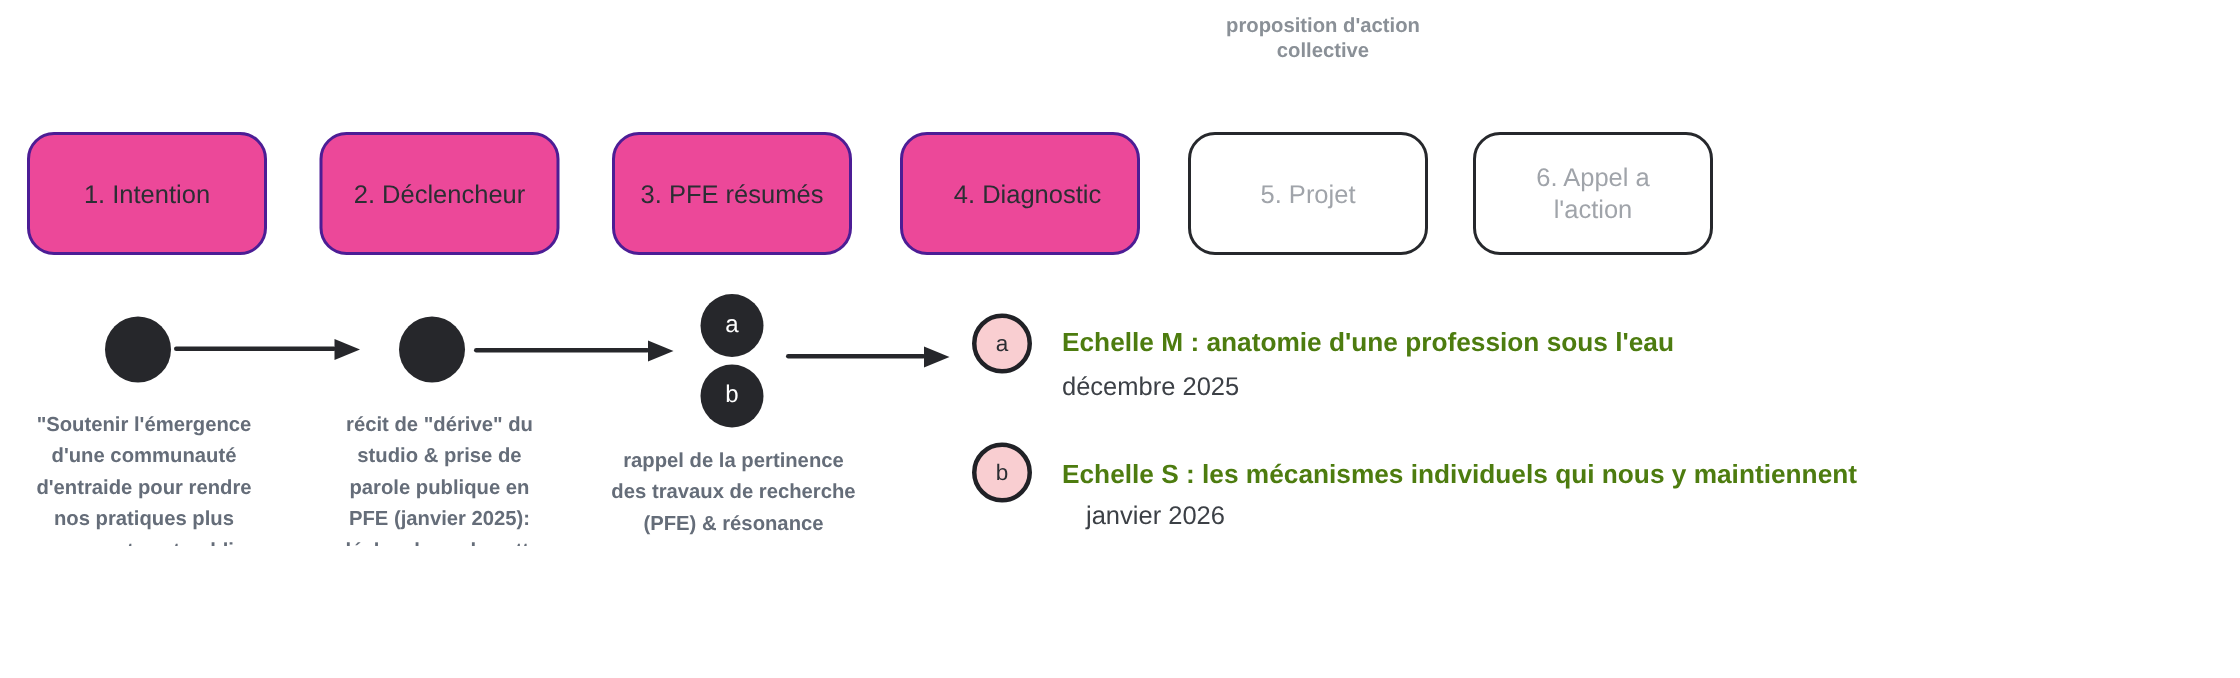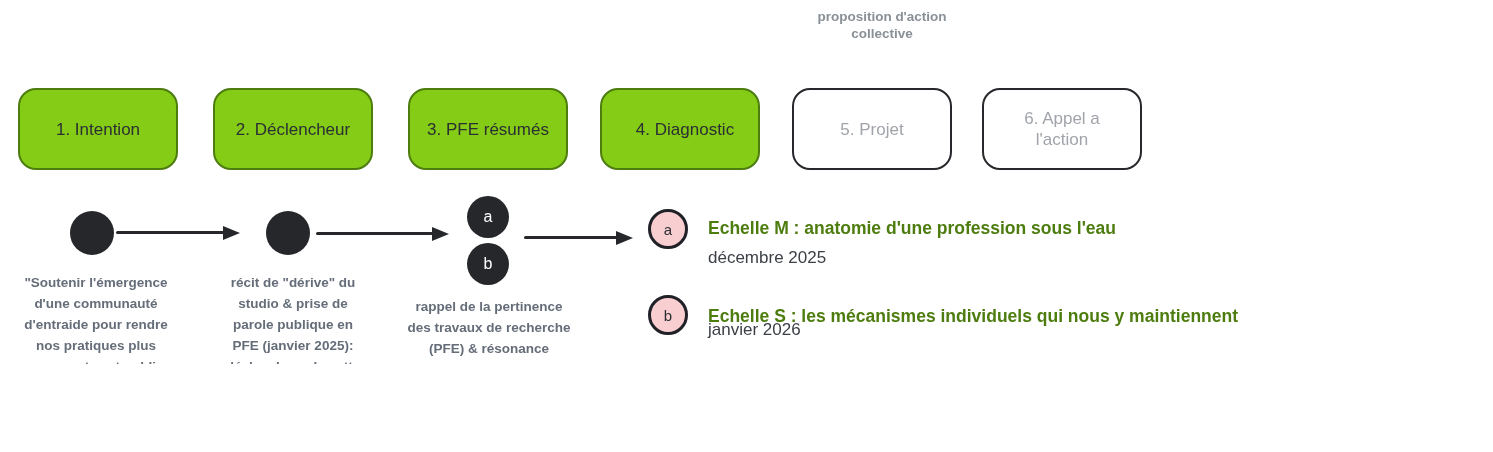--- a/index.html
+++ b/index.html
@@ -19,21 +19,21 @@
     text-align:center;line-height:17px;
   }
 
   
   .stage{
     position:absolute;top:88px;width:160px;height:82px;
     border-radius:18px;box-sizing:border-box;
     display:flex;align-items:center;justify-content:center;
     text-align:center;font-size:17px;line-height:21px;
   }
-  .stage.done{background:#84cc16;border:2px solid #4d7c0f;color:#2b2e33;}
+  .stage.done{background:#ec4899;border:2px solid #4c1d95;color:#2b2e33;}
   .stage.future{background:#ffffff;border:2px solid #26282c;color:#a0a4aa;}
 
   
   .dot-lg{
     position:absolute;width:44px;height:44px;border-radius:50%;
     background:#26272b;
   }
   .dot-sm{
     position:absolute;width:42px;height:42px;border-radius:50%;
     background:#26272b;color:#ffffff;
@@ -135,20 +135,20 @@
   <div class="pink-dot" style="left:648px;top:209px;">
     <span>a</span>
   </div>
   <div class="ep-title" style="top:217px;">Echelle M : anatomie d'une profession sous l'eau</div>
   <div class="ep-date" style="top:247px;">décembre 2025</div>
 
   <div class="pink-dot" style="left:648px;top:295px;">
     <span>b</span>
   </div>
   <div class="ep-title" style="top:305px;">Echelle S : les mécanismes individuels qui nous y maintiennent</div>
-  <div class="ep-date" style="top:319px;">janvier 2026</div>
+  <div class="ep-date" style="top:333px;margin-left:16px;">janvier 2026</div>
 
   <div class="pink-dot" style="left:648px;top:378px;">
     <span>c</span>
   </div>
   <div class="ep-date" style="top:417px;margin-left:36px;">février 2026</div>
 
 </div>
 
 </body></html>

